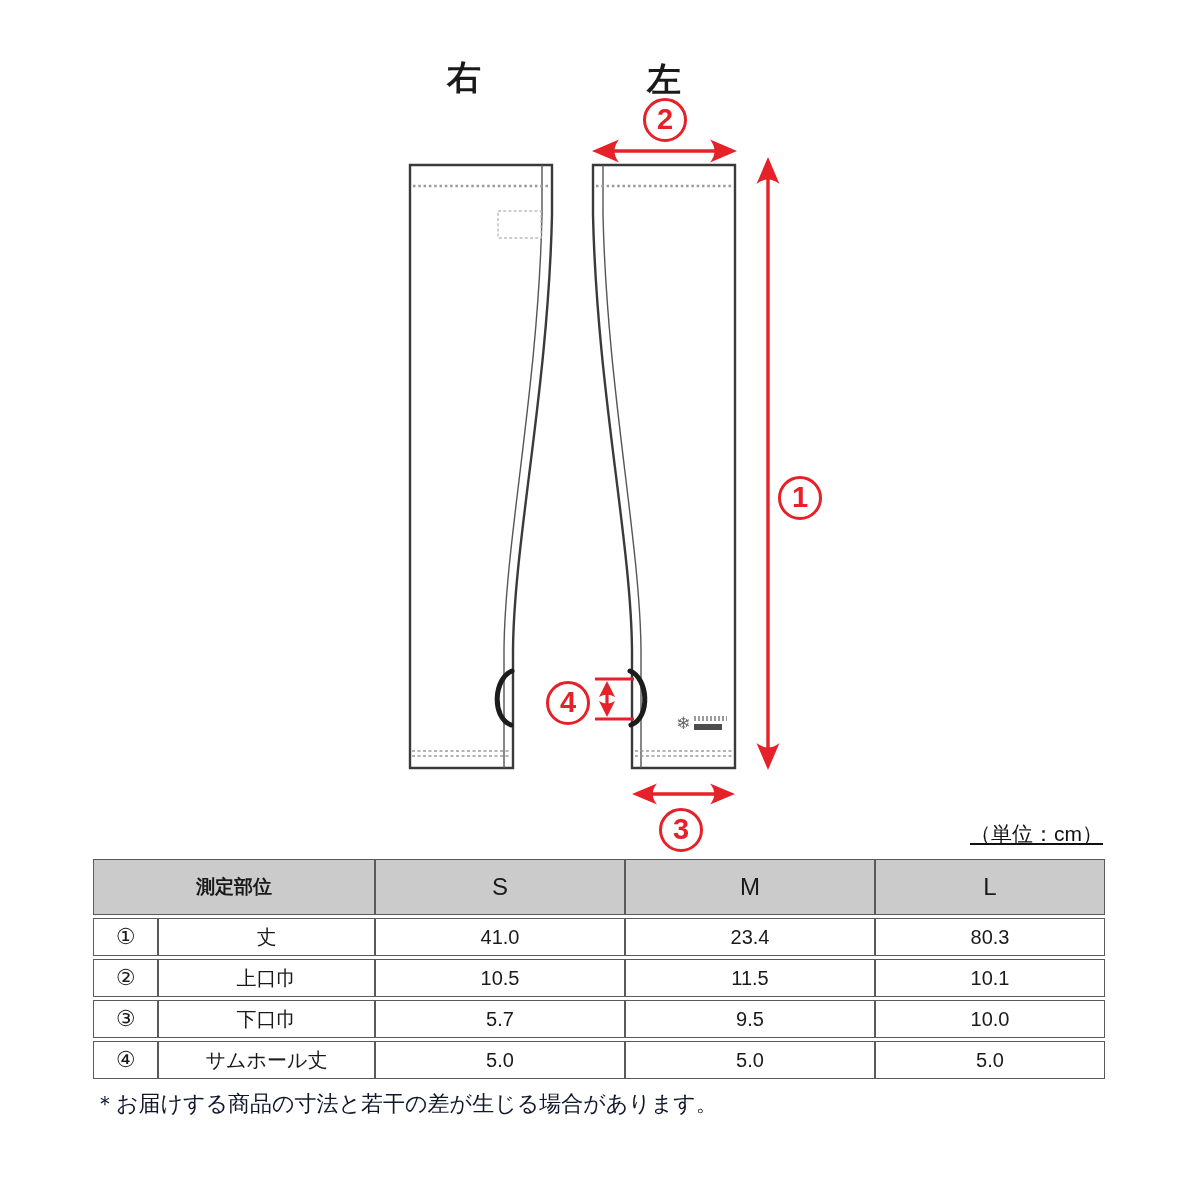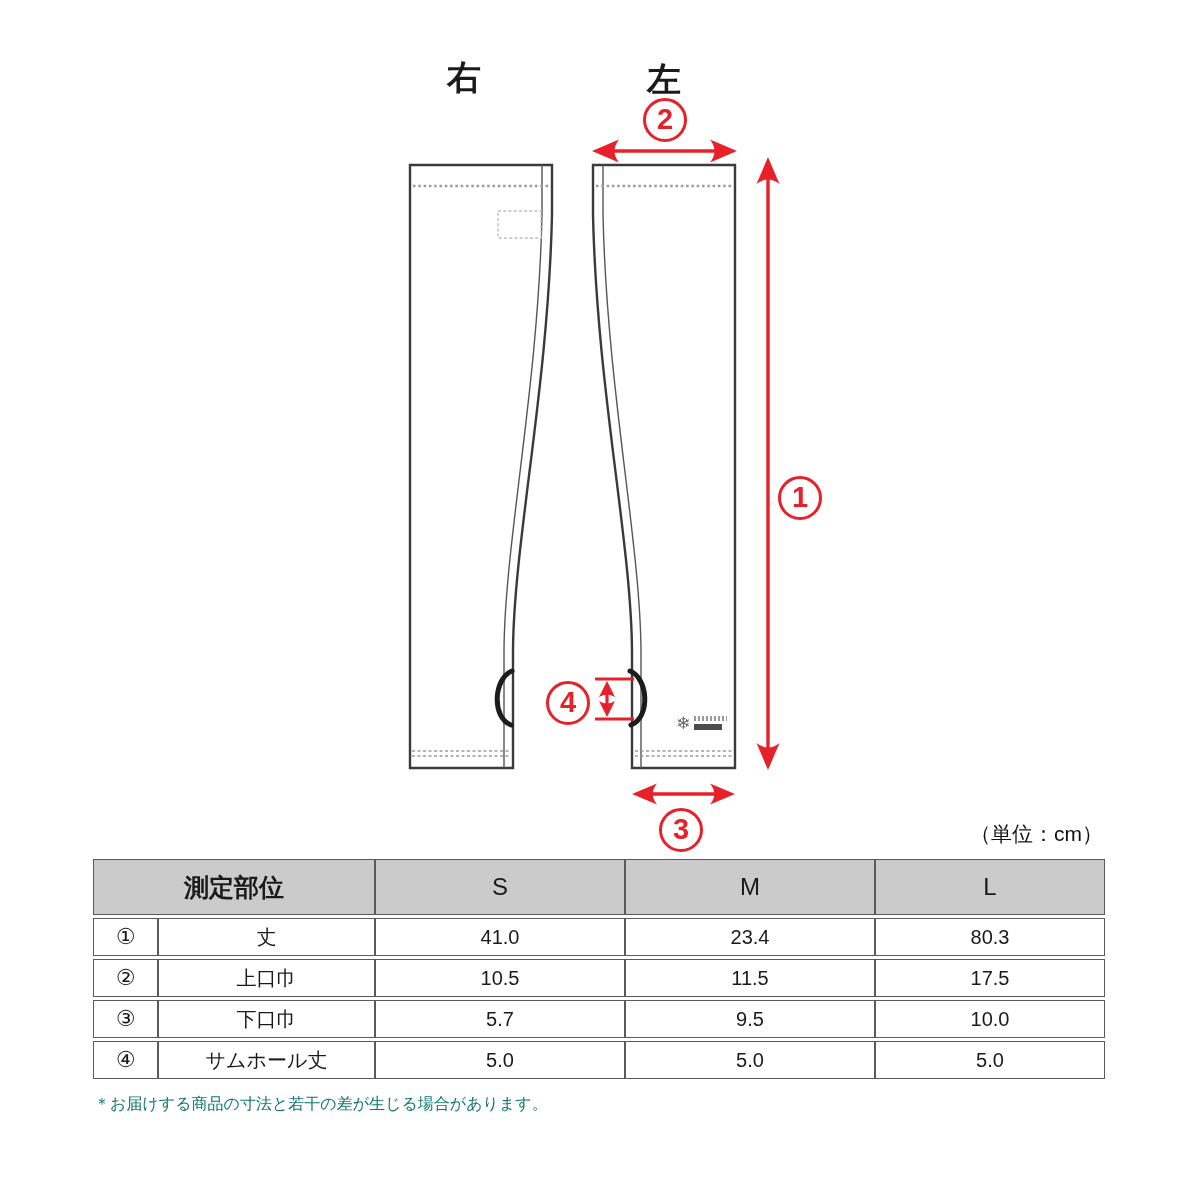--- a/index.html
+++ b/index.html
@@ -22,36 +22,36 @@
   
   svg.diagram{position:absolute;left:0;top:0;}
   
   .brand{position:absolute;left:676px;top:710px;width:60px;height:26px;display:flex;align-items:center;gap:4px;}
   .brand .snow{font-size:17px;line-height:17px;color:#6a6a6a;}
   .brand .bars{display:flex;flex-direction:column;gap:3px;}
   .brand .bars i{display:block;}
   .brand .b1{width:33px;height:5px;background:repeating-linear-gradient(90deg,#9a9a9a 0 2px,transparent 2px 4px);}
   .brand .b2{width:28px;height:6px;background:#4d4d4d;}
   
-  .unit{position:absolute;top:820px;right:97px;font-size:21px;color:#111;}
+  .unit{position:absolute;top:820px;right:97px;font-size:21px;color:#111;text-decoration:underline;}
   
   table.size-table{
     position:absolute;left:93px;top:856px;width:1012px;
     border-collapse:separate;border-spacing:0 3px;table-layout:fixed;
   }
   table.size-table td{
     border:1px solid #5a5a5a;text-align:center;vertical-align:middle;
     background:#fff;padding:0;overflow:hidden;
   }
   table.size-table thead td{background:#cbcbcb;height:54px;font-size:24px;}
-  table.size-table thead td.part-h{font-weight:700;font-size:25px;}
+  table.size-table thead td.part-h{font-weight:700;font-size:19px;}
   table.size-table tbody td{height:36px;font-size:20px;}
   table.size-table tbody td.num-col{font-size:22px;}
   
-  .notes{position:absolute;left:94px;top:1088px;font-size:16px;line-height:31px;color:#0f766e;}
+  .notes{position:absolute;left:94px;top:1088px;font-size:22px;line-height:31px;color:#0f172a;}
 </style>
 </head>
 <body>
 
 <div class="page">
 
   <svg class="diagram" width="1200" height="860" viewBox="0 0 1200 860">
 
     <g>
       <path d="M410,165 L552,165 L552,215 C548,390 514,540 513,650 L513,768 L410,768 Z" fill="#ffffff" stroke="#3a3a3a" stroke-width="2.4"></path>
@@ -139,21 +139,21 @@
         <td>丈</td>
         <td>41.0</td>
         <td>23.4</td>
         <td>80.3</td>
       </tr>
       <tr>
         <td class="num-col">②</td>
         <td>上口巾</td>
         <td>10.5</td>
         <td>11.5</td>
-        <td>17.5</td>
+        <td>10.1</td>
       </tr>
       <tr>
         <td class="num-col">③</td>
         <td>下口巾</td>
         <td>5.7</td>
         <td>9.5</td>
         <td>10.0</td>
       </tr>
       <tr>
         <td class="num-col">④</td>

